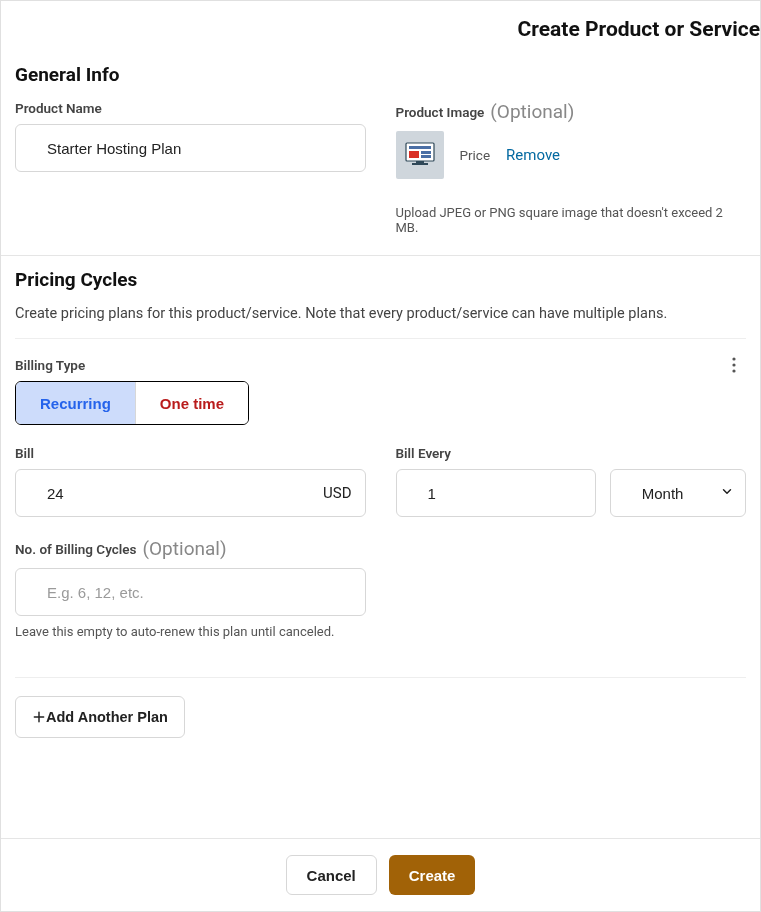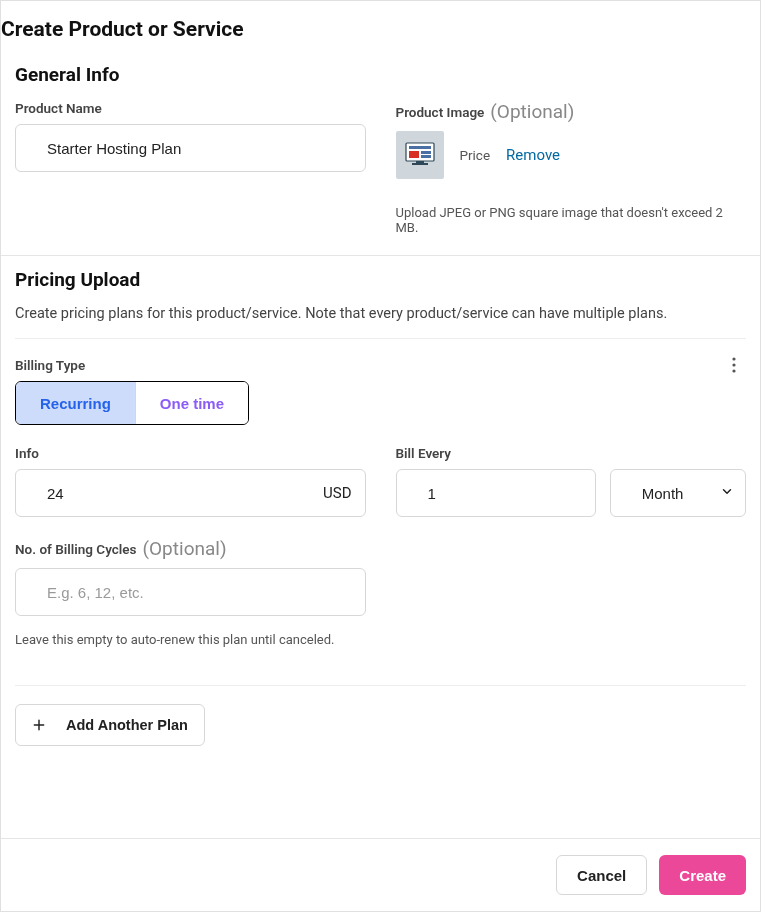--- a/index.html
+++ b/index.html
@@ -14,21 +14,21 @@
       height: 912px;
     }
     .modal {
       border: 1px solid #e0e0e0;
       width: 761px;
       height: 912px;
       display: flex;
       flex-direction: column;
     }
     .modal-title {
-      text-align: left;
+      text-align: right;
       font-size: 21px;
       font-weight: 700;
       padding: 16px 0 10px;
       color: #111;
     }
     .section {
       padding: 12px 14px 20px;
     }
     .section-title {
       font-size: 19px;
@@ -156,21 +156,21 @@
       border: 1px solid #000000;
       border-radius: 6px;
       overflow: hidden;
       height: 44px;
     }
     .seg-btn {
       padding: 0 24px;
       font-size: 15px;
       font-weight: 600;
       background: #fff;
-      color: #8b5cf6;
+      color: #b91c1c;
       border: none;
       cursor: pointer;
       display: flex;
       align-items: center;
     }
     .seg-btn.active {
       background: #cddcfb;
       color: #2563eb;
     }
     .seg-btn:not(:last-child) {
@@ -192,60 +192,60 @@
       position: absolute;
       right: 12px;
       top: 50%;
       transform: translateY(-50%);
       pointer-events: none;
       color: #222;
     }
     .small-hint {
       font-size: 13px;
       color: #555;
-      margin-top: 16px;
+      margin-top: 8px;
     }
     .add-btn {
       display: inline-flex;
       align-items: center;
-      gap: 20px;
+      gap: 0;
       height: 42px;
       padding: 0 16px;
       border: 1px solid #d7d7d7;
       background: #fff;
       border-radius: 6px;
       font-size: 14.5px;
       font-weight: 600;
       color: #222;
       cursor: pointer;
     }
     .footer {
       margin-top: auto;
       border-top: 1px solid #e5e5e5;
       padding: 16px 14px;
       display: flex;
-      justify-content: flex-end;
+      justify-content: center;
       gap: 12px;
     }
     .btn {
       height: 40px;
       padding: 0 20px;
       border-radius: 6px;
       font-size: 15px;
       font-weight: 600;
       cursor: pointer;
       border: none;
     }
     .btn-secondary {
       background: #fff;
       border: 1px solid #d7d7d7;
       color: #222;
     }
     .btn-primary {
-      background: #ec4899;
+      background: #a16207;
       color: #fff;
     }
     .field-block {
       margin-bottom: 18px;
     }
   </style>
 </head>
 <body>
 
 <div class="modal">
@@ -283,21 +283,21 @@
           <span class="link-danger">Remove</span>
         </div>
         <div class="hint">Upload JPEG or PNG square image that doesn't exceed 2 MB.</div>
       </div>
     </div>
   </div>
 
   <div class="divider"></div>
 
   <div class="section">
-    <div class="section-title">Pricing Upload</div>
+    <div class="section-title">Pricing Cycles</div>
     <div class="section-sub">Create pricing plans for this product/service. Note that every product/service can have multiple plans.</div>
 
     <div class="plan-divider"></div>
 
     
     <div class="plan-row">
       <div>
         <div class="kebab">
           <svg width="4" height="16" viewBox="0 0 4 16">
             <circle cx="2" cy="2" r="1.6" fill="currentColor"></circle>
@@ -309,21 +309,21 @@
         <div class="segmented">
           <button class="seg-btn active">Recurring</button>
           <button class="seg-btn">One time</button>
         </div>
       </div>
     </div>
 
     
     <div class="plan-row">
       <div>
-        <div class="field-label">Info</div>
+        <div class="field-label">Bill</div>
         <div class="input-with-suffix">
           <input type="text" class="text-input" value="24" style="">
           <span class="suffix">USD</span>
         </div>
       </div>
       <div>
         <div class="field-label">Bill Every</div>
         <div class="bill-every-row">
           <input type="text" class="text-input" style="flex: 1 1 0%;" value="1">
           <div class="select-wrap">

